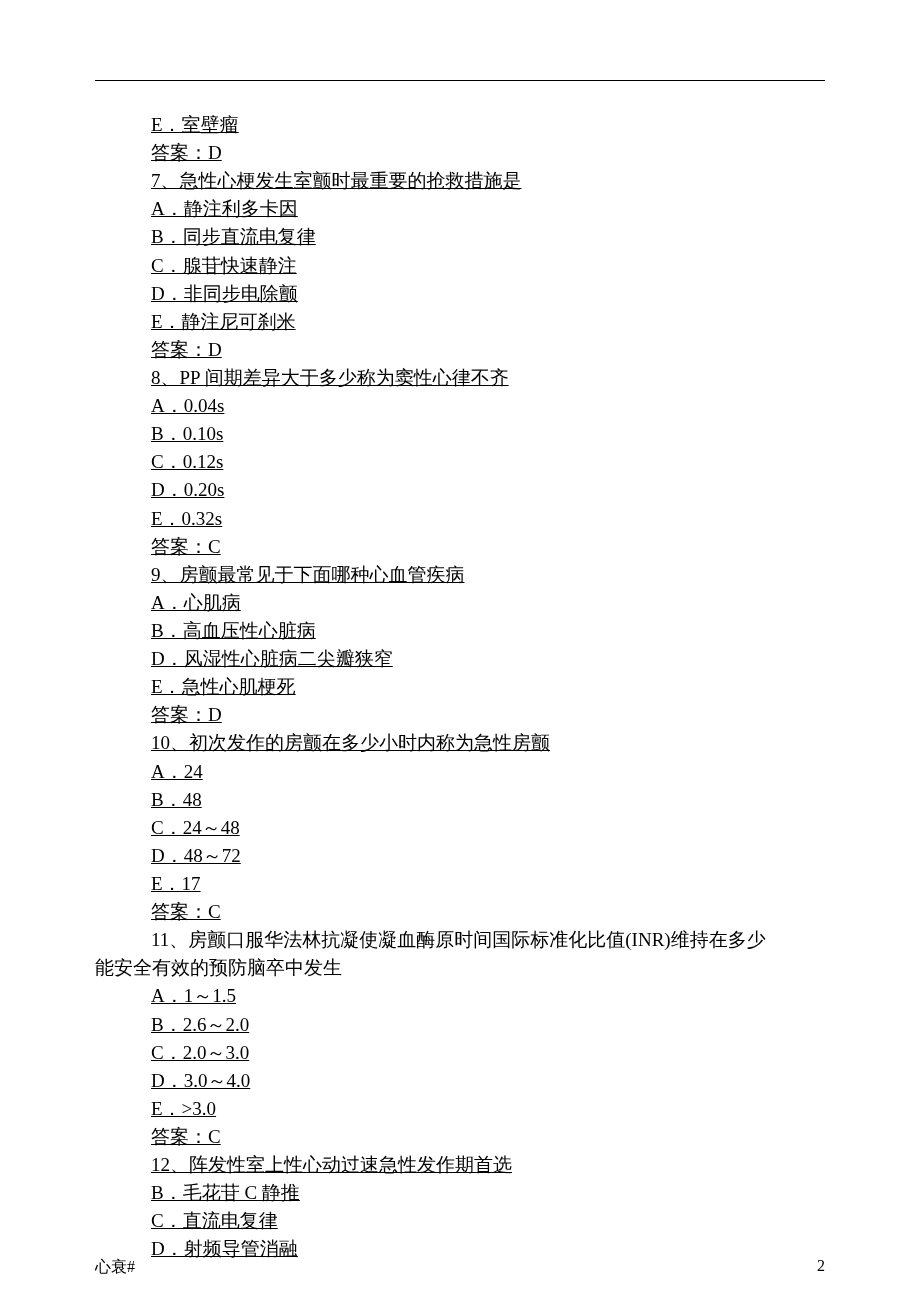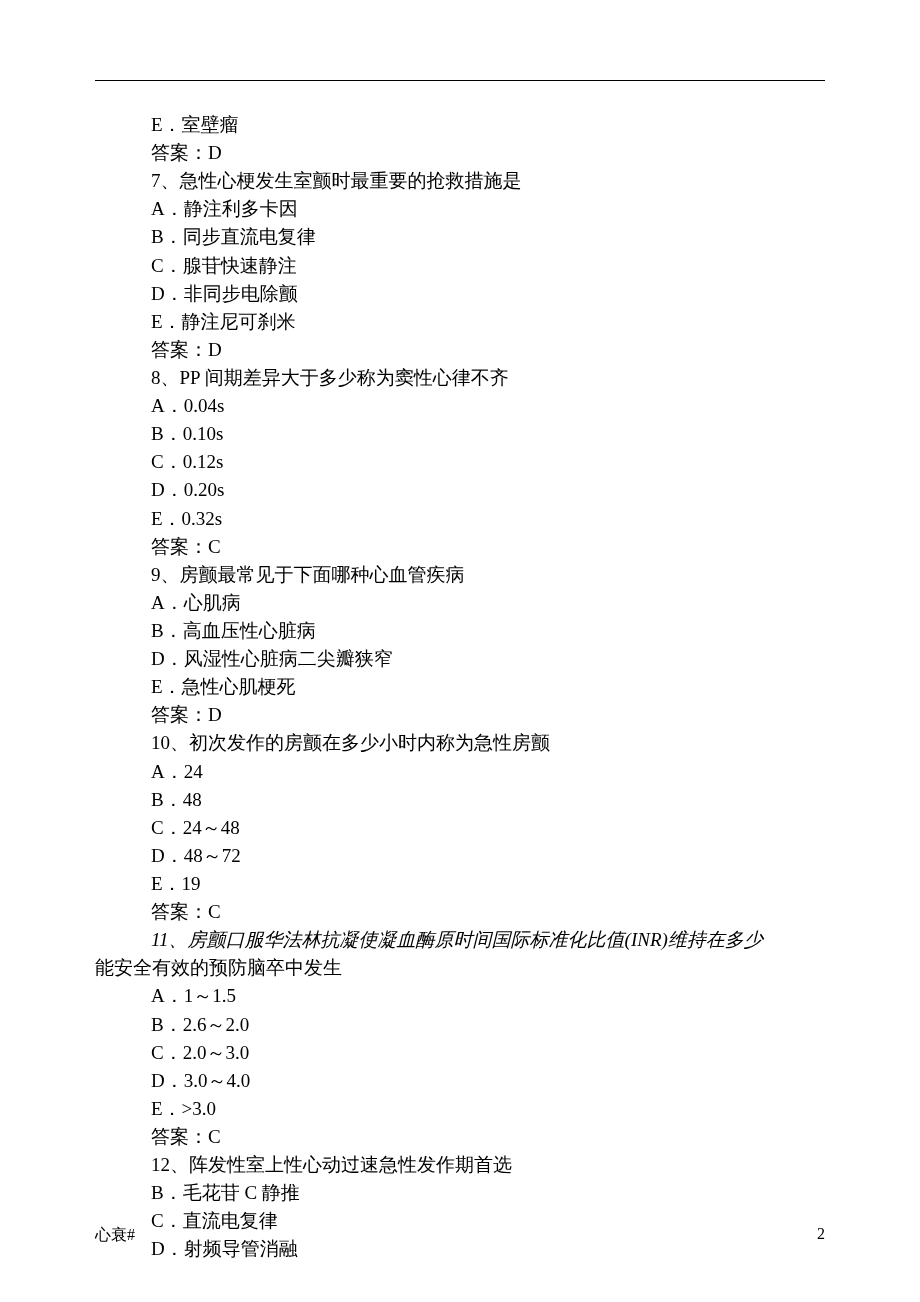--- a/index.html
+++ b/index.html
@@ -23,37 +23,37 @@
   .content {
     font-size: 19px;
     line-height: 1.48;
     color: #000;
   }
   .line {
     white-space: pre;
   }
   .indent1 {
     padding-left: 56px;
+    text-decoration: underline;
   }
   .q-stem-wrap {
     padding-left: 56px;
     text-indent: 0;
     white-space: normal;
     text-align: justify;
-    font-style: italic;
   }
   .q-stem-cont {
     padding-left: 0;
     text-indent: 0;
     white-space: normal;
     text-align: justify;
   }
   .footer {
     position: absolute;
-    bottom: 56px;
+    bottom: 24px;
     left: 95px;
     right: 95px;
     font-size: 16px;
     color: #000;
     display: flex;
     justify-content: space-between;
   }
 </style>
 </head>
 <body>
@@ -81,21 +81,21 @@
       <div class="line indent1">A．心肌病</div>
       <div class="line indent1">B．高血压性心脏病</div>
       <div class="line indent1">D．风湿性心脏病二尖瓣狭窄</div>
       <div class="line indent1">E．急性心肌梗死</div>
       <div class="line indent1">答案：D</div>
       <div class="line indent1">10、初次发作的房颤在多少小时内称为急性房颤</div>
       <div class="line indent1">A．24</div>
       <div class="line indent1">B．48</div>
       <div class="line indent1">C．24～48</div>
       <div class="line indent1">D．48～72</div>
-      <div class="line indent1">E．19</div>
+      <div class="line indent1">E．17</div>
       <div class="line indent1">答案：C</div>
       <div class="line q-stem-wrap">11、房颤口服华法林抗凝使凝血酶原时间国际标准化比值(INR)维持在多少</div>
       <div class="line q-stem-cont">能安全有效的预防脑卒中发生</div>
       <div class="line indent1">A．1～1.5</div>
       <div class="line indent1">B．2.6～2.0</div>
       <div class="line indent1">C．2.0～3.0</div>
       <div class="line indent1">D．3.0～4.0</div>
       <div class="line indent1">E．&gt;3.0</div>
       <div class="line indent1">答案：C</div>
       <div class="line indent1">12、阵发性室上性心动过速急性发作期首选</div>

